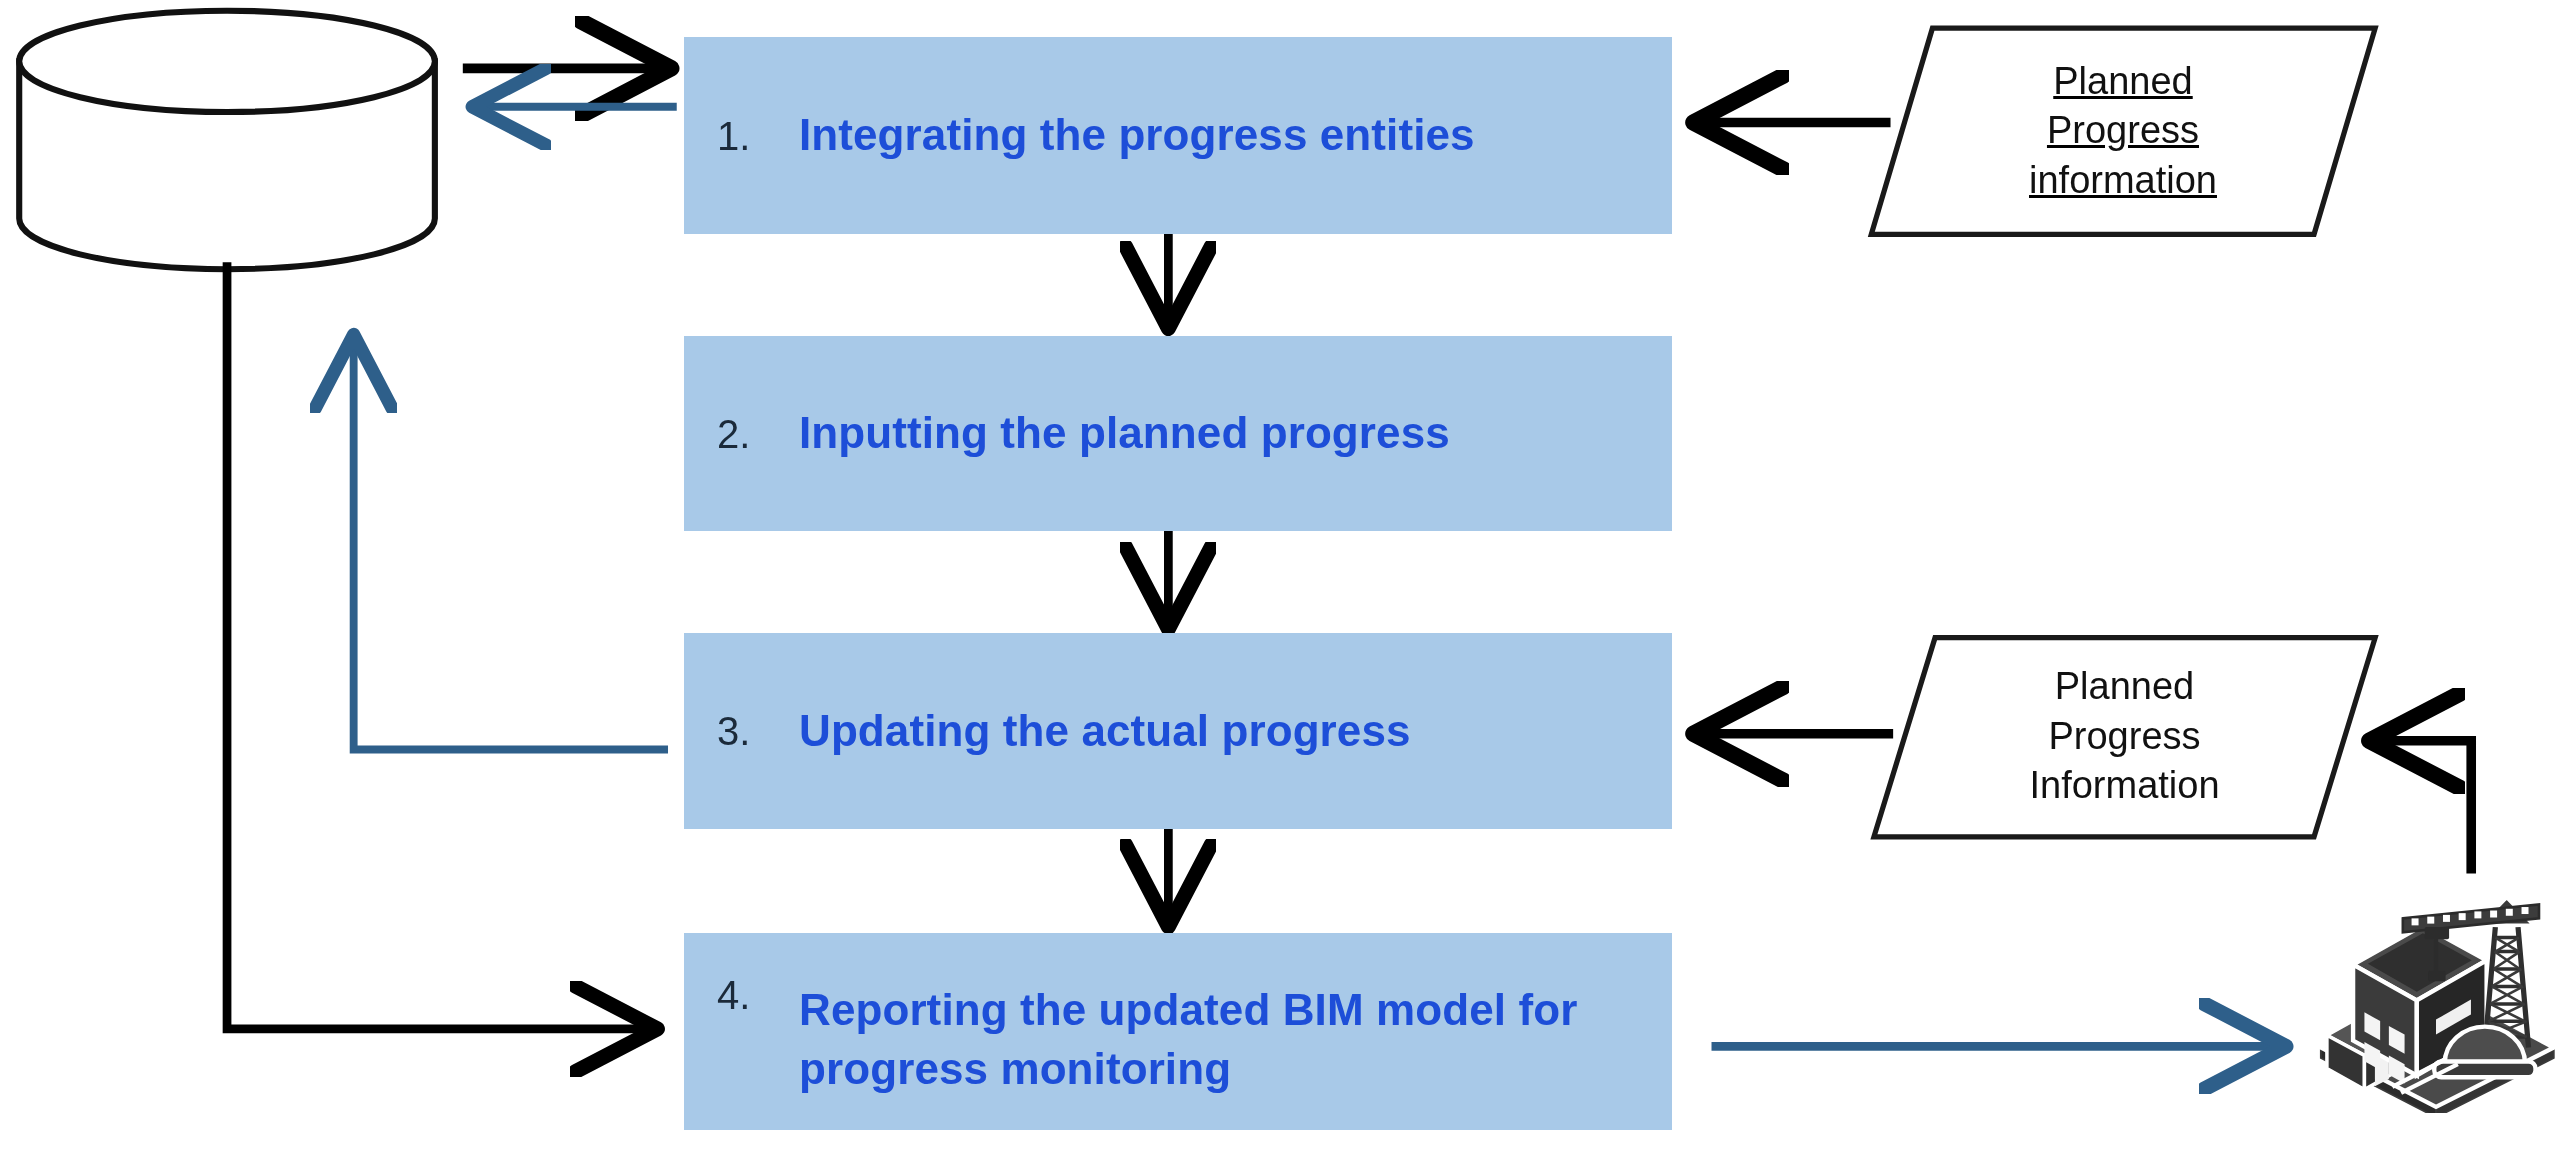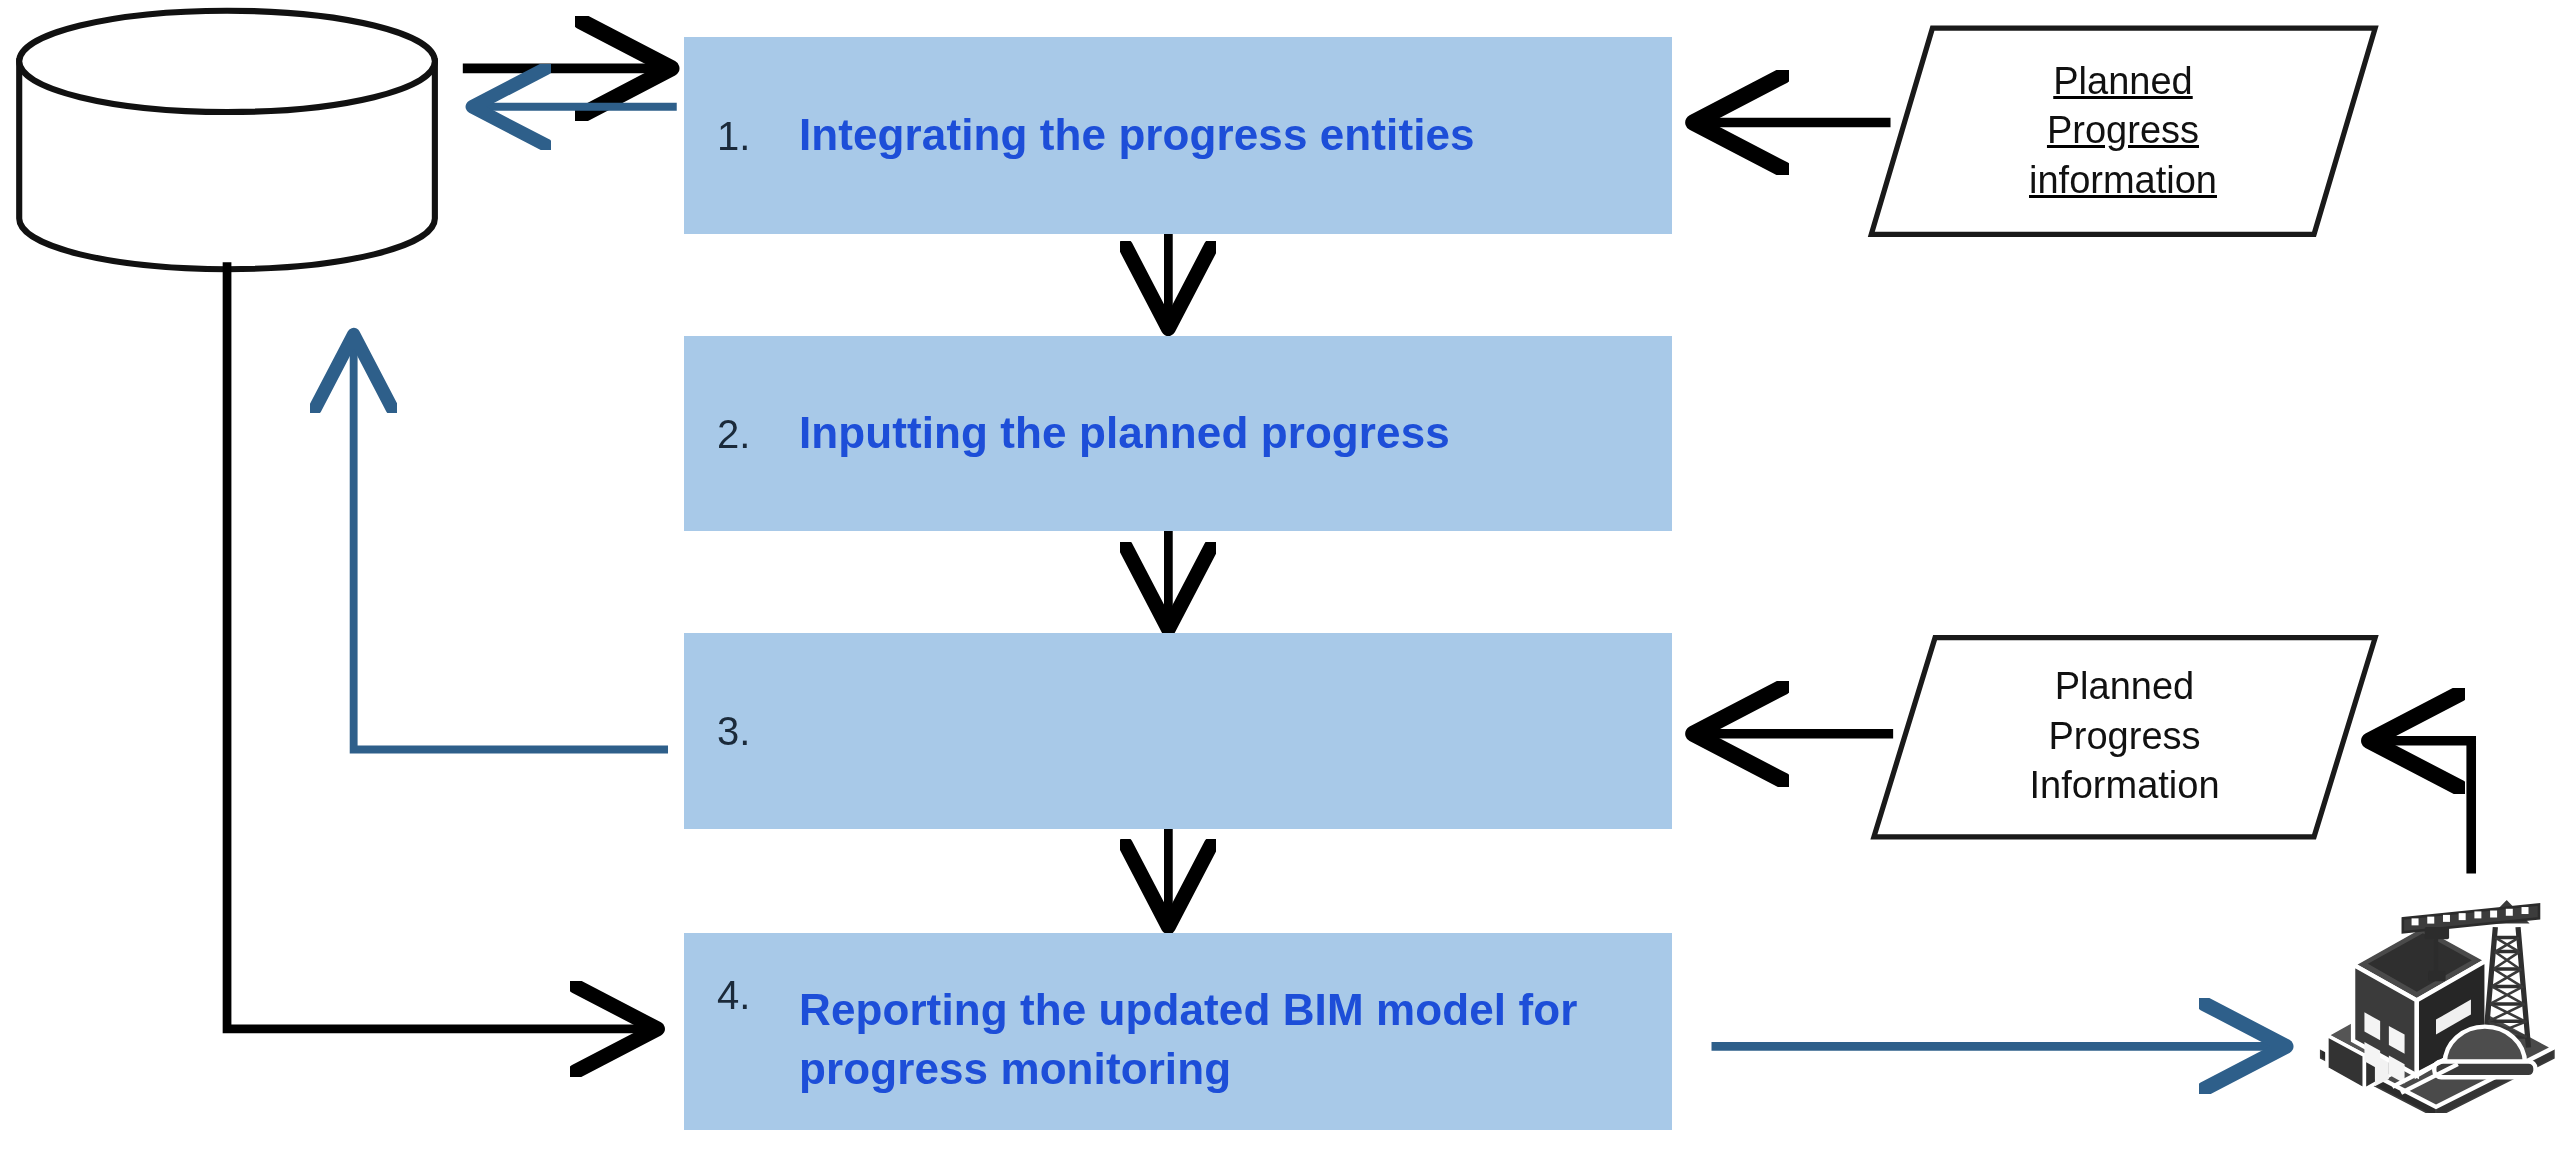--- a/index.html
+++ b/index.html
@@ -141,20 +141,21 @@
     <div class="process-label">Integrating the progress entities</div>
   </div>
 
   <div class="process-box" style="left:684px; top:336px; width:988px; height:195px;">
     <div class="process-num">2.</div>
     <div class="process-label">Inputting the planned progress</div>
   </div>
 
   <div class="process-box" style="left:684px; top:633px; width:988px; height:196px;">
     <div class="process-num">3.</div>
+    <div class="process-label">Updating the actual progress</div>
   </div>
 
   <div class="process-box" style="left:684px; top:933px; width:988px; height:197px; padding-right:35px;">
     <div class="process-num" style="align-self:flex-start; margin-top:37px;">4.</div>
     <div class="process-label" style="margin-top:16px;">Reporting the updated BIM model for progress monitoring</div>
   </div>
 
   <div class="data-node" style="left:1871px; top:28px; width:504px; height:206px;text-decoration:underline;">
     <div class="data-text">
       <div>Planned</div>

